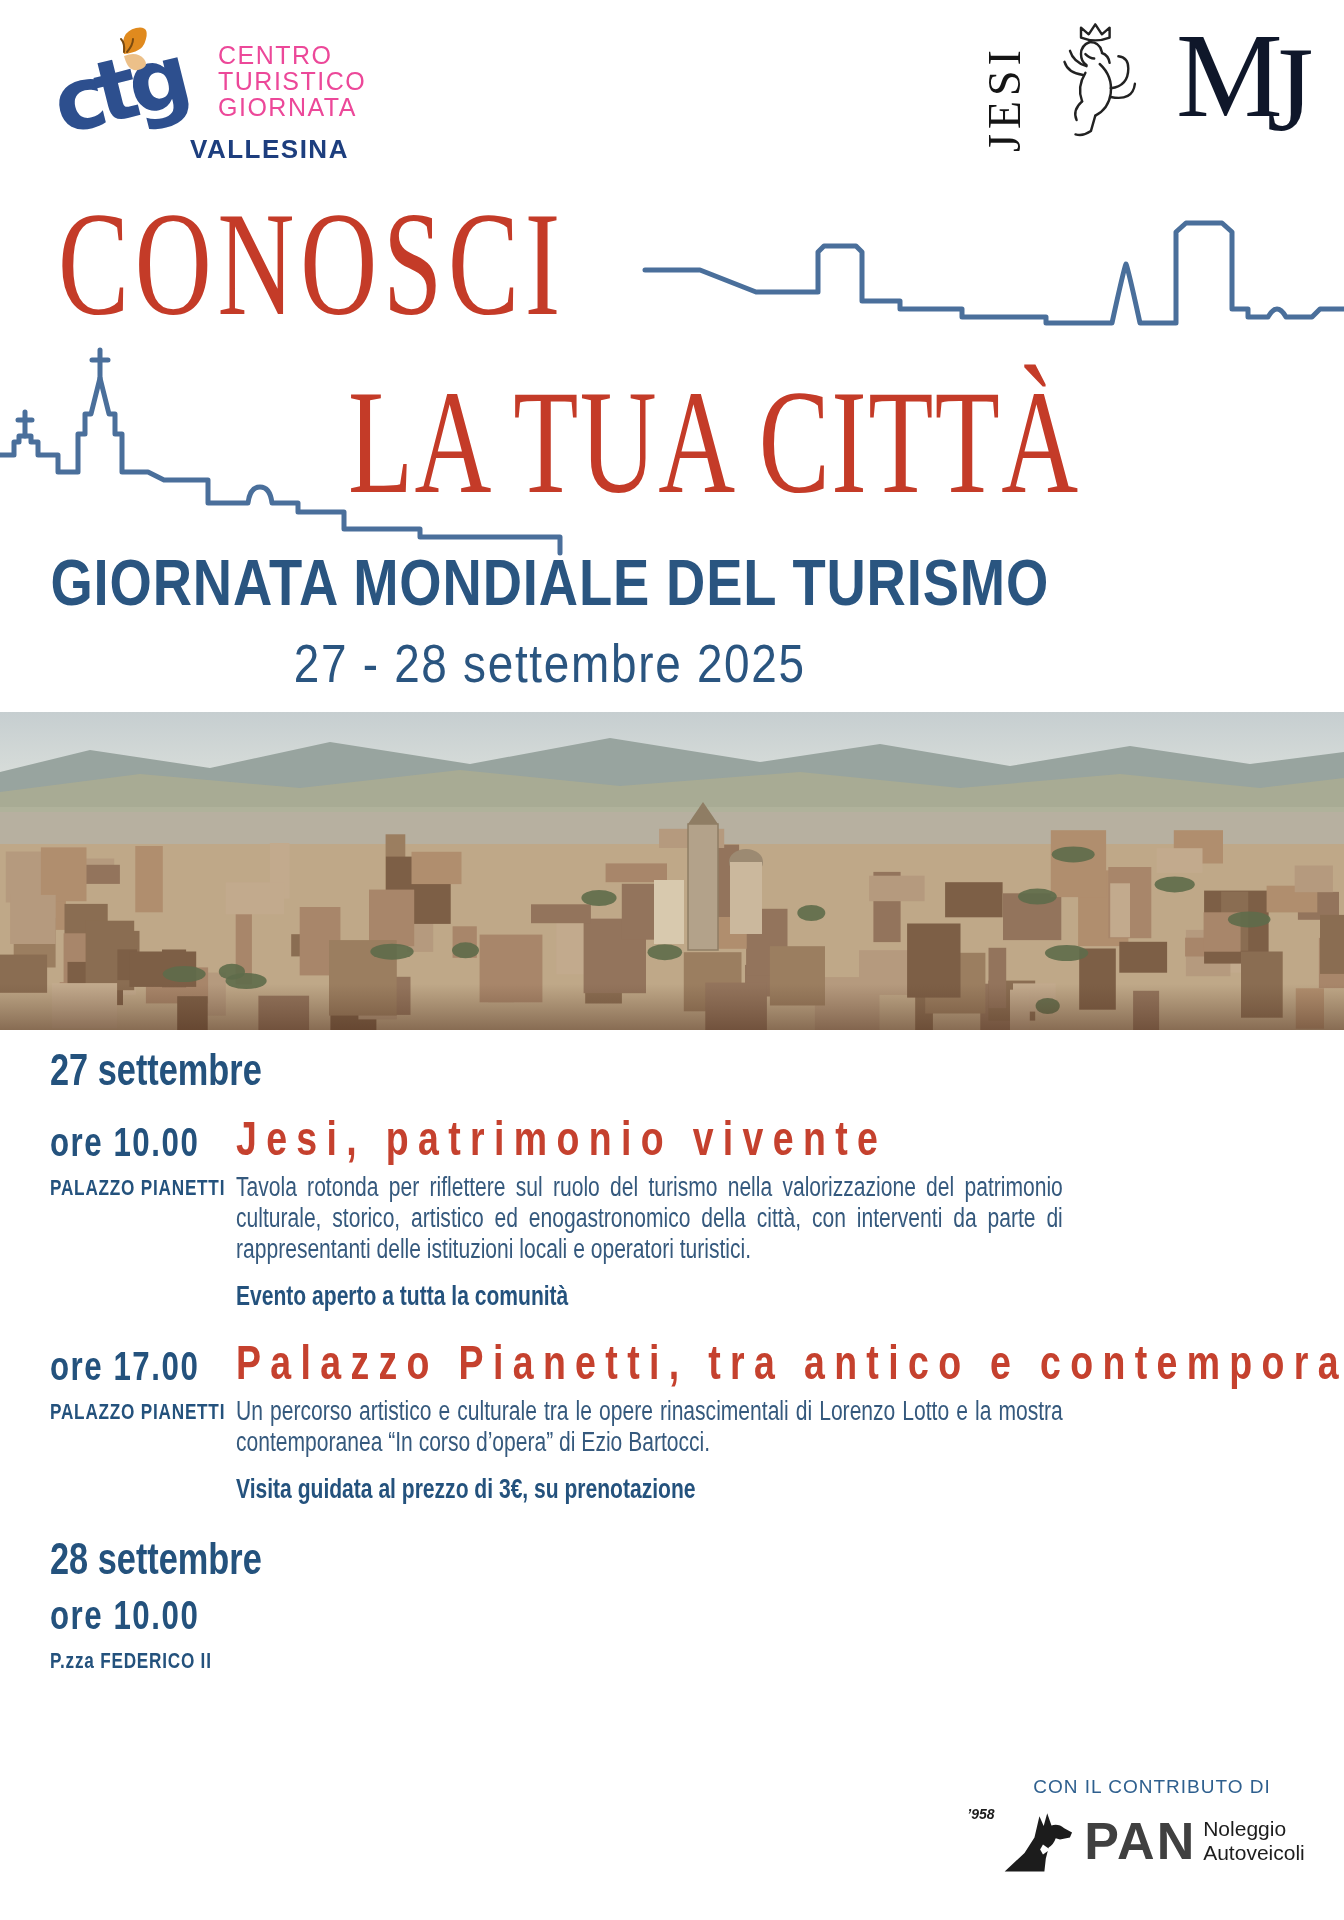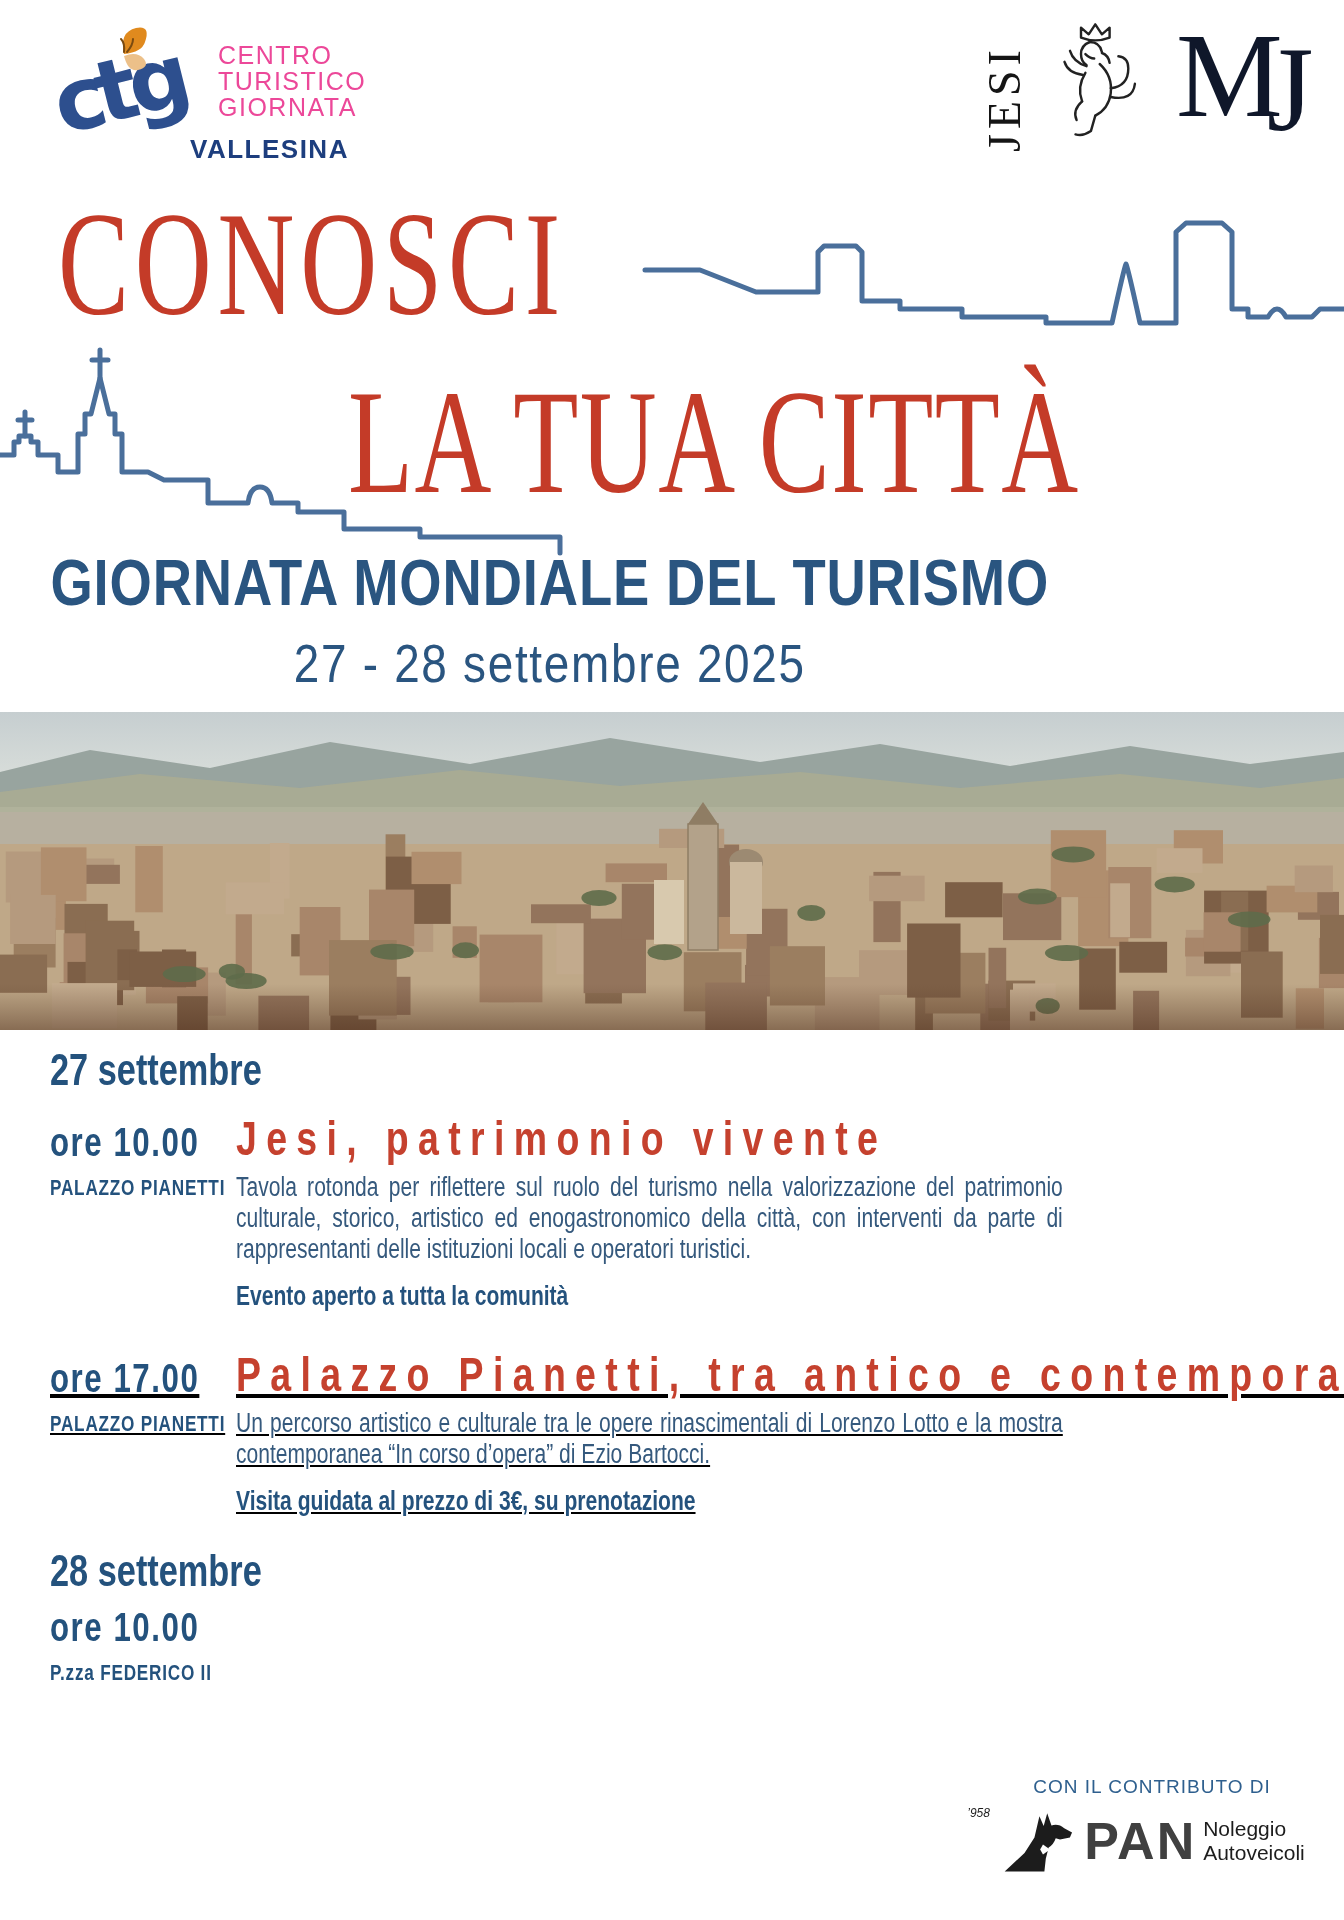--- a/index.html
+++ b/index.html
@@ -37,39 +37,39 @@
 
   
   .photo{position:absolute;left:0;top:712px;width:1344px;height:318px;overflow:hidden;}
   .photo svg{display:block;width:100%;height:100%;}
 
   
   .cond{transform:scaleX(0.78);transform-origin:0 0;width:128.33%;}
   .schedule{position:absolute;left:50px;top:1046px;width:1012px;z-index:2;}
   .day-heading{font-size:44px;font-weight:700;color:#24527d;line-height:1.1;white-space:nowrap;}
   .event{display:grid;grid-template-columns:186px minmax(0,1fr);}
-  .ev-m1{margin-top:18px;} .ev-m2{margin-top:36px;text-decoration:underline;} .ev-m3{margin-top:2px;} .dh2{margin-top:30px;}
+  .ev-m1{margin-top:18px;} .ev-m2{margin-top:24px;} .ev-m3{margin-top:2px;} .dh2{margin-top:30px;}
   .ev-left{padding-top:8px;}
   .ev-time{font-size:40px;font-weight:700;color:#24527d;line-height:1.1;letter-spacing:2px;white-space:nowrap;}
   .ev-place{font-size:22px;font-weight:700;color:#24527d;letter-spacing:1px;margin-top:12px;line-height:1.1;white-space:nowrap;}
   .ev-title{font-size:48px;font-weight:700;color:#c5412e;letter-spacing:12px;line-height:1.12;white-space:nowrap;}
   .ev-desc{margin-top:6px;font-size:27px;color:#35597d;line-height:31px;text-align:justify;}
   .ev-note{margin-top:16px;font-size:27px;font-weight:700;color:#24527d;line-height:31px;white-space:nowrap;}
 
   
   .booking{position:absolute;left:52px;top:1822px;width:760px;color:#2b5c8a;z-index:2;}
   .bk-line1{font-size:33px;line-height:41px;white-space:nowrap;}
   .bk-line2{font-size:35px;font-weight:700;color:#24527d;margin-top:2px;white-space:nowrap;}
   .email{border-bottom:3px solid #24527d;padding-bottom:1px;}
 
   .contribution{position:absolute;left:1002px;top:1776px;width:300px;text-align:center;z-index:2;}
   .contrib-label{font-size:19px;color:#2e5f8e;letter-spacing:1px;white-space:nowrap;}
   .sponsor-row{display:flex;align-items:center;justify-content:center;margin-top:10px;gap:7px;}
   .dog-wrap{position:relative;width:78px;height:66px;}
-  .y958{position:absolute;left:-32px;top:-2px;font-size:12px;font-weight:400;font-style:italic;color:#1c1c1c;}
+  .y958{position:absolute;left:-32px;top:-2px;font-size:14px;font-weight:700;font-style:italic;color:#1c1c1c;}
   .pan{font-size:52px;font-weight:800;color:#404040;letter-spacing:2px;line-height:0.9;}
   .pan-tag{font-size:21px;color:#1d1d1d;line-height:1.15;text-align:left;}
 </style>
 </head>
 <body>
 
 <div class="poster">
 
   <div class="ctg">
     <svg class="ctg-mark" viewBox="0 0 132 124">

